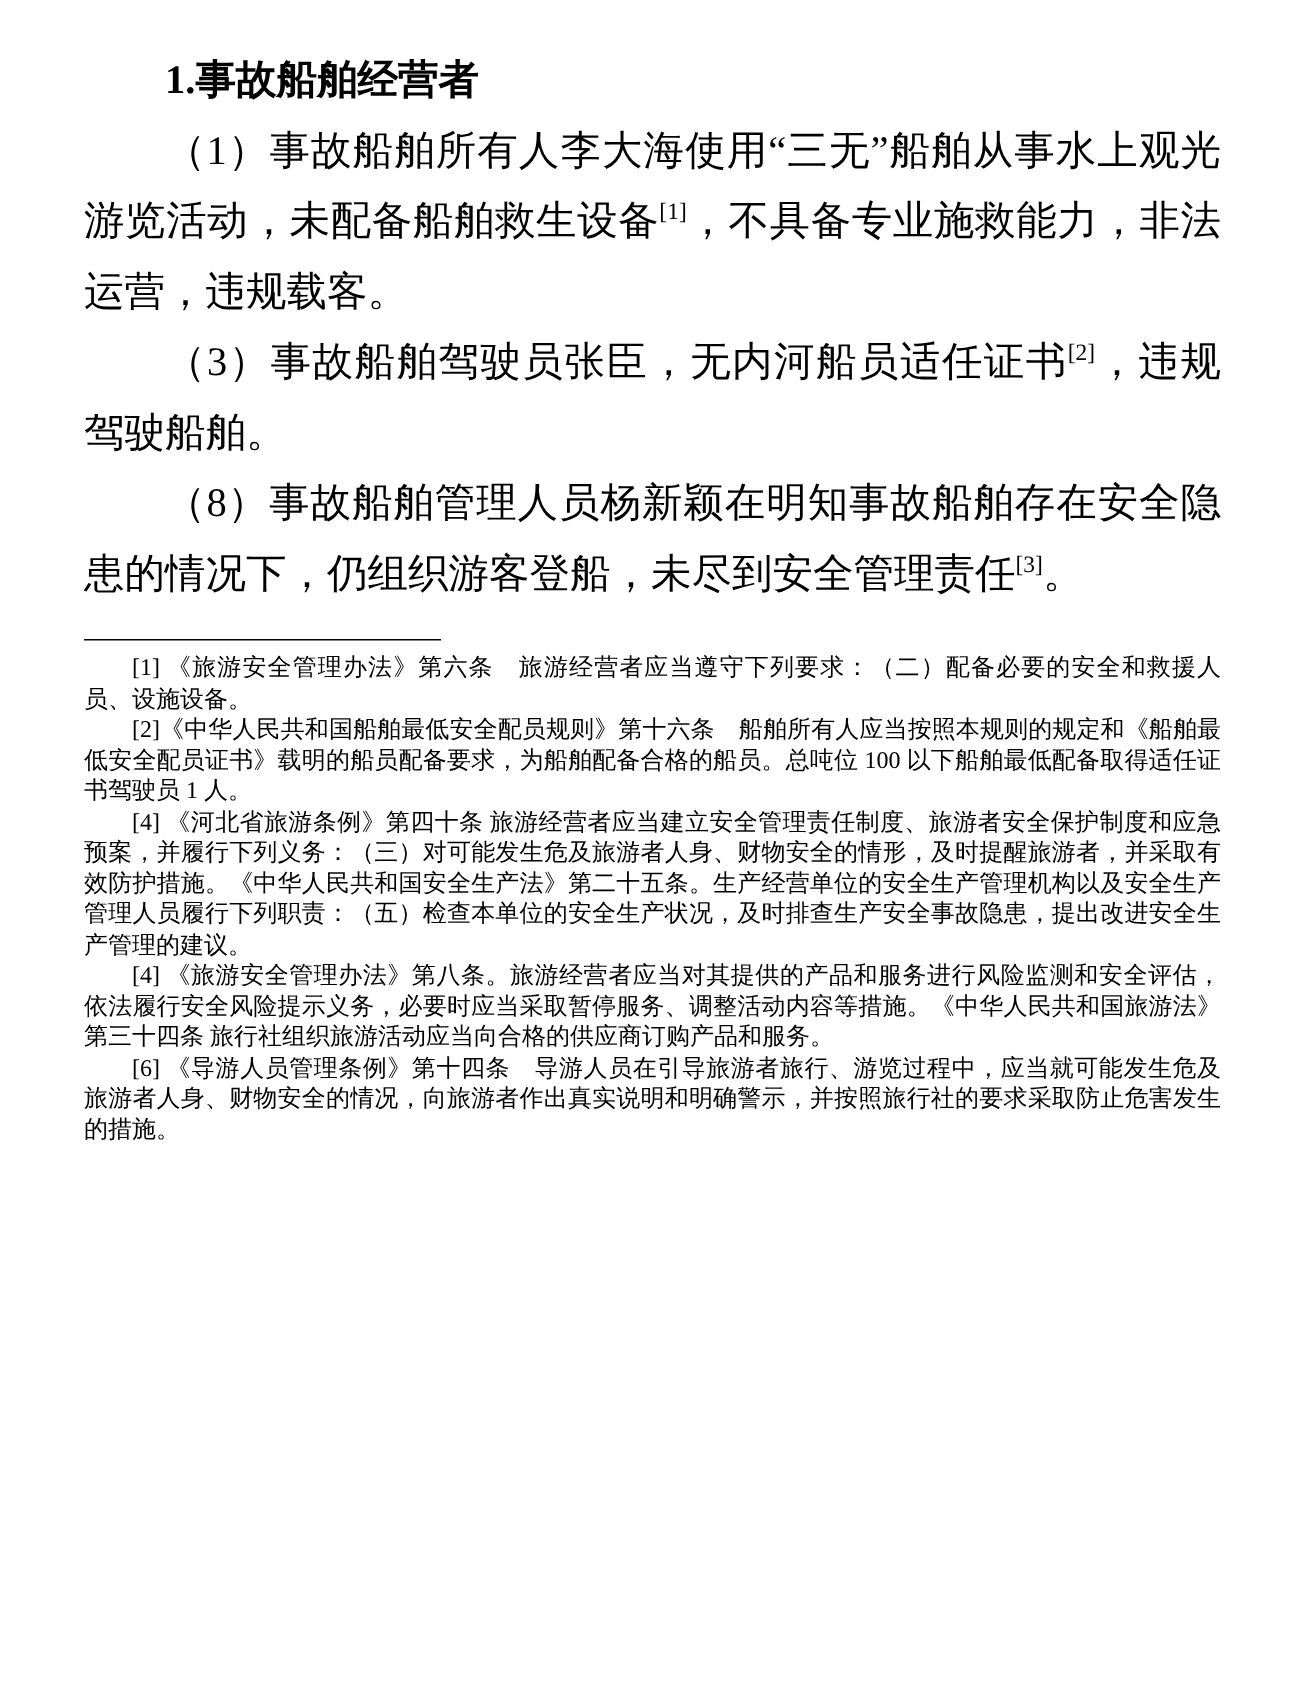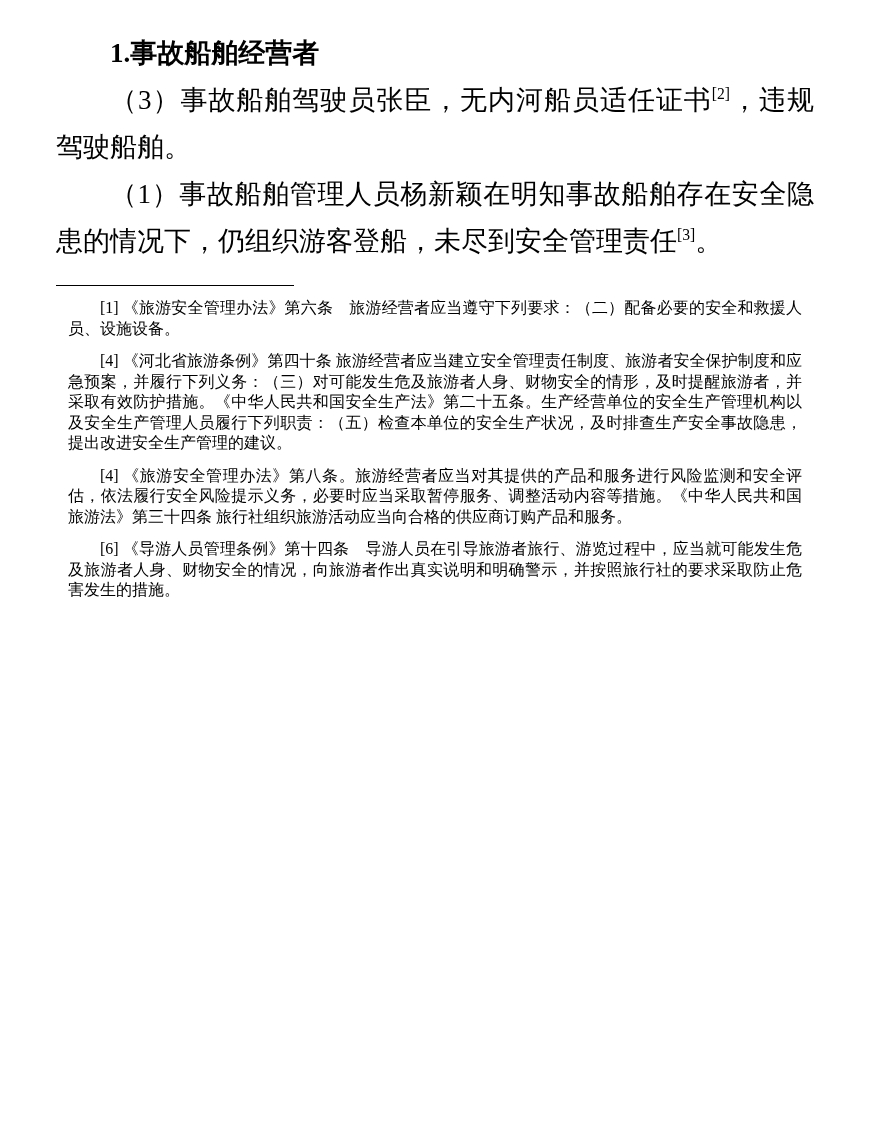--- a/index.html
+++ b/index.html
@@ -47,46 +47,48 @@
     border: 0;
     border-top: 1.5px solid #000000;
     width: 238px;
     margin: 20px 0 9px 0;
   }
   .footnotes {
     font-size: 16px;
     line-height: 20.5px;
   }
   .footnote {
-    margin: 12px;
+    margin: 0;
     text-indent: 2em;
     text-align: justify;
     text-justify: inter-ideograph;
   }
 </style>
 </head>
 <body>
 
 <div class="page">
 
   <section class="body-text">
 
     <h2 class="heading">1.事故船舶经营者</h2>
 
+    <p class="para"><span>（1）事故船舶所有人李大海使用“三无”船舶从事水上观光游览活动，未配备船舶救生设备</span><sup class="fn-ref">[1]</sup><span>，不具备专业施救能力，非法运营，违规载客。</span></p>
 
     <p class="para"><span>（3）事故船舶驾驶员张臣，无内河船员适任证书</span><sup class="fn-ref">[2]</sup><span>，违规驾驶船舶。</span></p>
 
-    <p class="para"><span>（1）事故船舶管理人员杨新颖在明知事故船舶存在安全隐患的情况下，仍组织游客登船，未尽到安全管理责任</span><sup class="fn-ref">[3]</sup><span>。</span></p>
+    <p class="para"><span>（8）事故船舶管理人员杨新颖在明知事故船舶存在安全隐患的情况下，仍组织游客登船，未尽到安全管理责任</span><sup class="fn-ref">[3]</sup><span>。</span></p>
 
 
 
   </section>
 
   <hr class="fn-sep">
 
   <section class="footnotes">
     <p class="footnote">[1] 《旅游安全管理办法》第六条　旅游经营者应当遵守下列要求：（二）配备必要的安全和救援人员、设施设备。</p>
+    <p class="footnote">[2]《中华人民共和国船舶最低安全配员规则》第十六条　船舶所有人应当按照本规则的规定和《船舶最低安全配员证书》载明的船员配备要求，为船舶配备合格的船员。总吨位 100 以下船舶最低配备取得适任证书驾驶员 1 人。</p>
     <p class="footnote">[4] 《河北省旅游条例》第四十条 旅游经营者应当建立安全管理责任制度、旅游者安全保护制度和应急预案，并履行下列义务：（三）对可能发生危及旅游者人身、财物安全的情形，及时提醒旅游者，并采取有效防护措施。《中华人民共和国安全生产法》第二十五条。生产经营单位的安全生产管理机构以及安全生产管理人员履行下列职责：（五）检查本单位的安全生产状况，及时排查生产安全事故隐患，提出改进安全生产管理的建议。</p>
     <p class="footnote">[4] 《旅游安全管理办法》第八条。旅游经营者应当对其提供的产品和服务进行风险监测和安全评估，依法履行安全风险提示义务，必要时应当采取暂停服务、调整活动内容等措施。《中华人民共和国旅游法》第三十四条 旅行社组织旅游活动应当向合格的供应商订购产品和服务。</p>
     <p class="footnote">[6] 《导游人员管理条例》第十四条　导游人员在引导旅游者旅行、游览过程中，应当就可能发生危及旅游者人身、财物安全的情况，向旅游者作出真实说明和明确警示，并按照旅行社的要求采取防止危害发生的措施。</p>
   </section>
 
 </div>
 
 </body></html>

